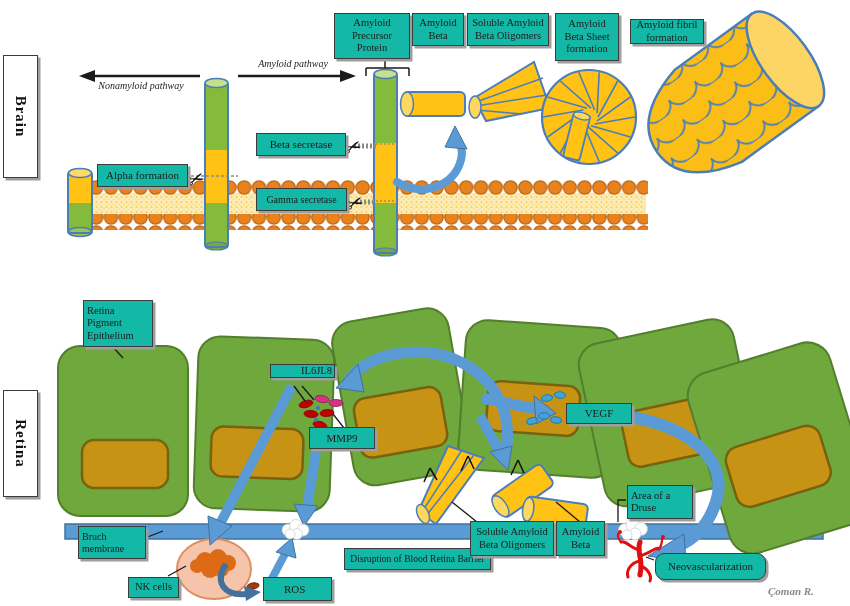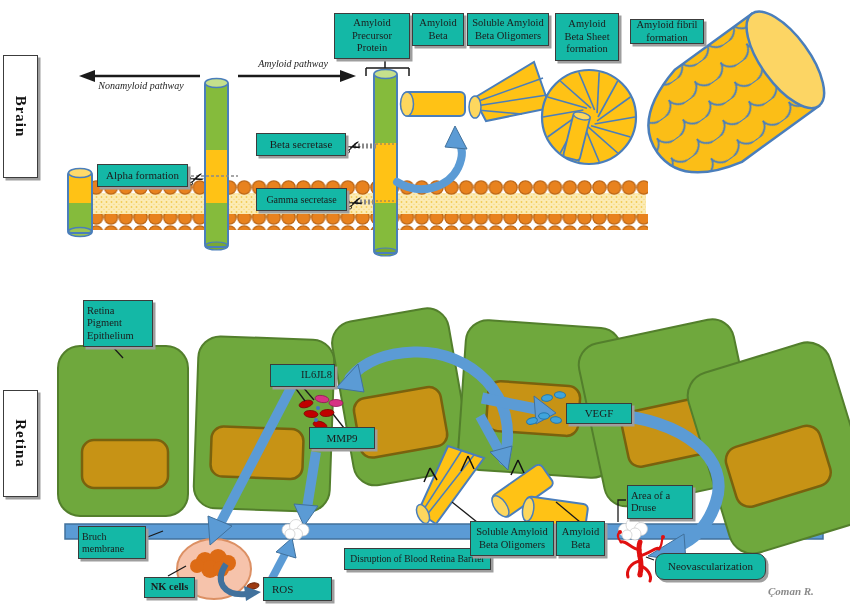--- a/index.html
+++ b/index.html
@@ -290,26 +290,26 @@
 <div class="lbox" style="left:334px;top:13px;width:76px;height:46px;">Amyloid Precursor Protein</div>
 <div class="lbox" style="left:412px;top:13px;width:52px;height:33px;">Amyloid Beta</div>
 <div class="lbox" style="left:467px;top:13px;width:82px;height:33px;">Soluble Amyloid Beta Oligomers</div>
 <div class="lbox" style="left:555px;top:13px;width:64px;height:48px;">Amyloid Beta Sheet formation</div>
 <div class="lbox" style="left:630px;top:6px;width:74px;height:25px;margin-top:13px;">Amyloid fibril formation</div>
 <div class="lbox" style="left:97px;top:164px;width:91px;height:23px;font-size:11px;">Alpha formation</div>
 <div class="lbox" style="left:256px;top:133px;width:90px;height:23px;font-size:11px;">Beta secretase</div>
 <div class="lbox" style="left:256px;top:188px;width:91px;height:23px;font-size:10px;">Gamma secretase</div>
 
 <div class="lbox left" style="left:83px;top:300px;width:70px;height:47px;">Retina Pigment Epithelium</div>
-<div class="lbox" style="left:270px;top:364px;width:65px;height:23px;padding-left:31px;">IL6JL8</div>
+<div class="lbox" style="left:270px;top:364px;width:65px;height:14px;padding-left:31px;">IL6JL8</div>
 <div class="lbox" style="left:309px;top:427px;width:66px;height:22px;font-size:11px;">MMP9</div>
 <div class="lbox" style="left:566px;top:403px;width:66px;height:21px;font-size:11px;">VEGF</div>
 <div class="lbox left" style="left:78px;top:526px;width:68px;height:33px;font-size:10px;">Bruch membrane</div>
-<div class="lbox" style="left:144px;top:577px;width:51px;height:21px;font-weight:bold;">NK cells</div>
-<div class="lbox left" style="left:263px;top:577px;width:69px;height:24px;font-size:11px;padding-left:8px;">ROS</div>
+<div class="lbox" style="left:128px;top:577px;width:51px;height:21px;">NK cells</div>
+<div class="lbox left" style="left:263px;top:577px;width:69px;height:24px;font-size:11px;padding-left:20px;">ROS</div>
 <div class="lbox" style="left:296px;top:548px;width:147px;height:22px;font-size:9.6px;margin-left:48px;">Disruption of Blood Retina Barrier</div>
 <div class="lbox" style="left:470px;top:521px;width:84px;height:35px;">Soluble Amyloid Beta Oligomers</div>
 <div class="lbox" style="left:556px;top:521px;width:49px;height:35px;">Amyloid Beta</div>
 <div class="lbox left" style="left:627px;top:485px;width:66px;height:34px;">Area of a Druse</div>
 <div class="lbox" style="left:655px;top:553px;width:111px;height:27px;font-size:11px;border-radius:9px;">Neovascularization</div>
 
 <div class="credit" style="left:768px;top:585px;">Çoman R.</div>
 
 </div>
 

